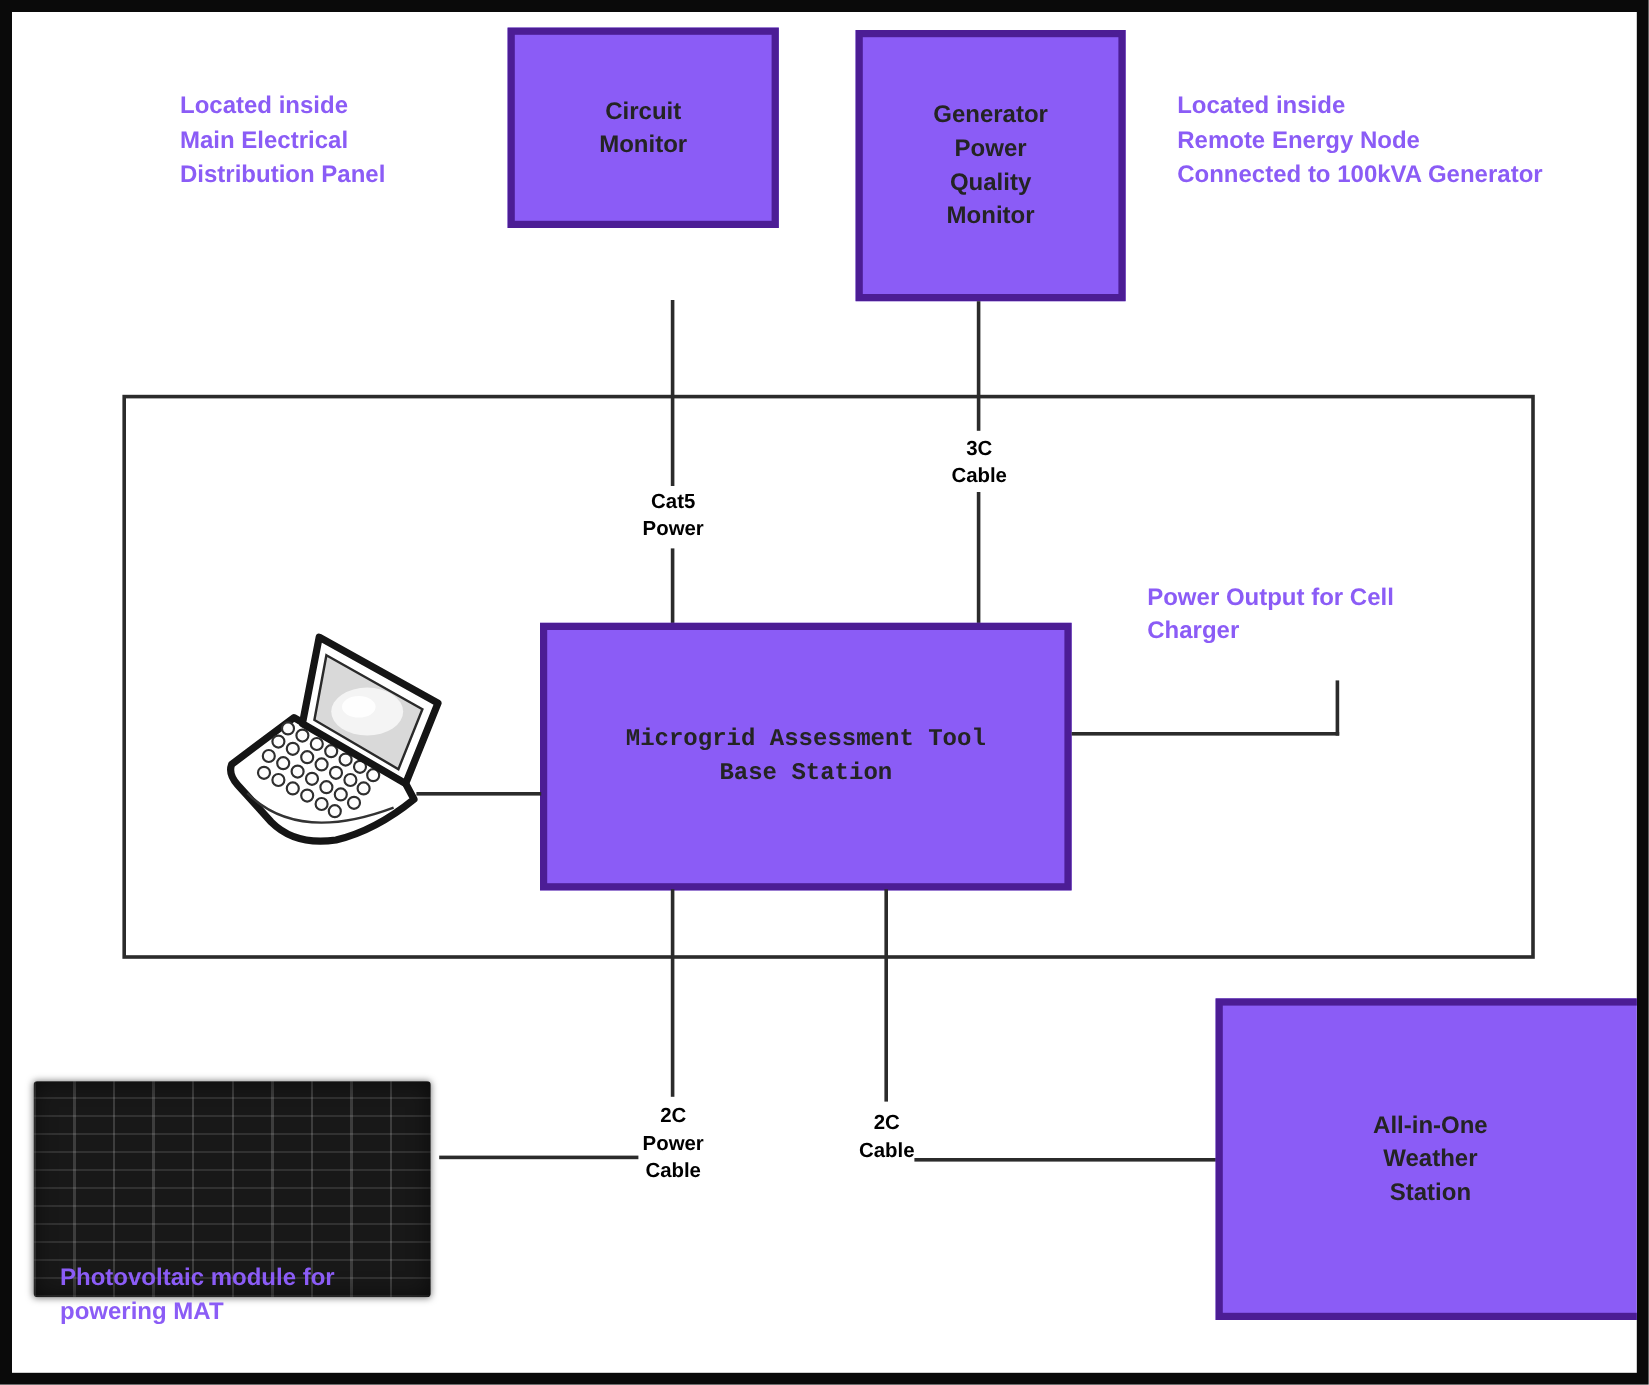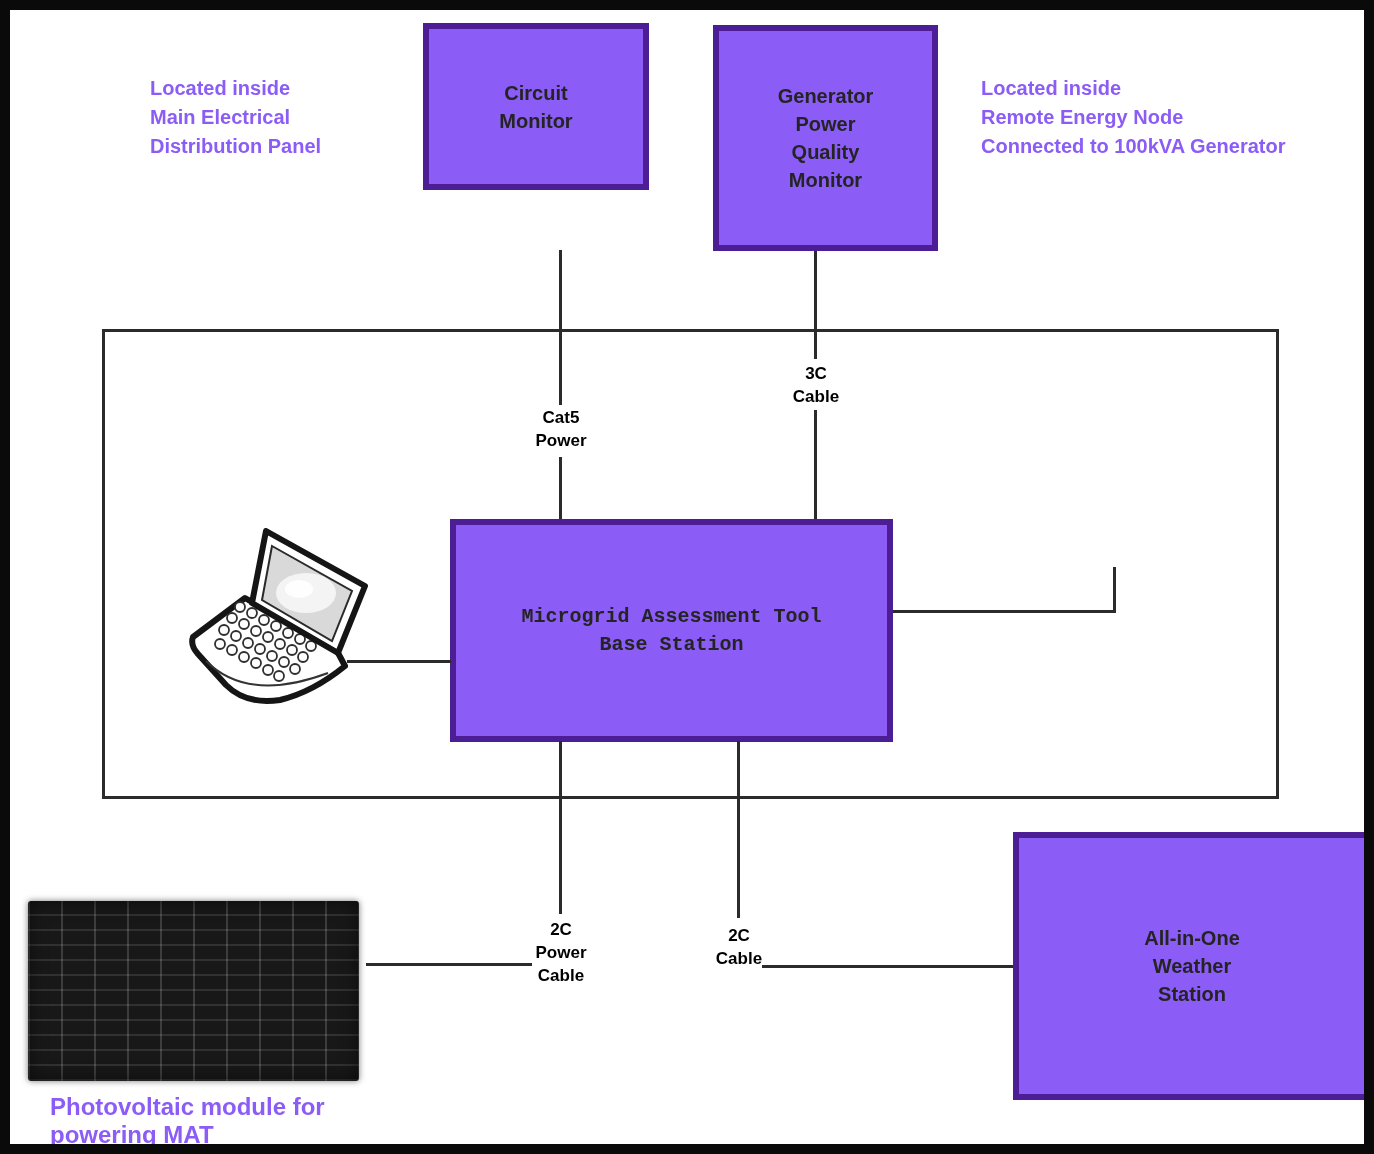--- a/index.html
+++ b/index.html
@@ -80,38 +80,40 @@
 Cable</div>
   <div class="vline" style="left:804px;top:400px;height:110px;"></div>
 
   <div class="box" style="left:440px;top:509px;width:443px;height:223px;font-family:Liberation Mono, monospace;">
     <span class="box-label">Microgrid Assessment Tool
 Base Station</span>
   </div>
 
   <div class="hline" style="left:337px;top:650px;width:104px;"></div>
 
+  <div class="ann" style="left:946px;top:474px;width:300px;font-size:20px;line-height:28px;">Power Output for Cell
+Charger</div>
   <div class="hline" style="left:883px;top:600px;width:223px;"></div>
   <div class="vline" style="left:1103px;top:557px;height:46px;"></div>
 
   <div class="vline" style="left:549px;top:731px;height:173px;"></div>
   <div class="cable" style="left:501px;top:908px;width:100px;">2C
 Power
 Cable</div>
 
   <div class="vline" style="left:727px;top:731px;height:177px;"></div>
   <div class="cable" style="left:679px;top:914px;width:100px;">2C
 Cable</div>
 
   <div class="hline" style="left:356px;top:953px;width:166px;"></div>
 
   <div class="hline" style="left:752px;top:955px;width:252px;"></div>
 
   <div id="pv-panel"></div>
-  <div class="ann" style="left:40px;top:1083px;width:320px;font-size:24px;line-height:28px;">Photovoltaic module for
+  <div class="ann" style="left:40px;top:1041px;width:320px;font-size:20px;line-height:28px;">Photovoltaic module for
 powering MAT</div>
 
   <div class="box" style="left:1003px;top:822px;width:358px;height:268px;align-items:center;">
     <span class="box-label">All-in-One
 Weather
 Station</span>
   </div>
 
   <svg id="laptop" viewBox="0 0 192 200">
 

